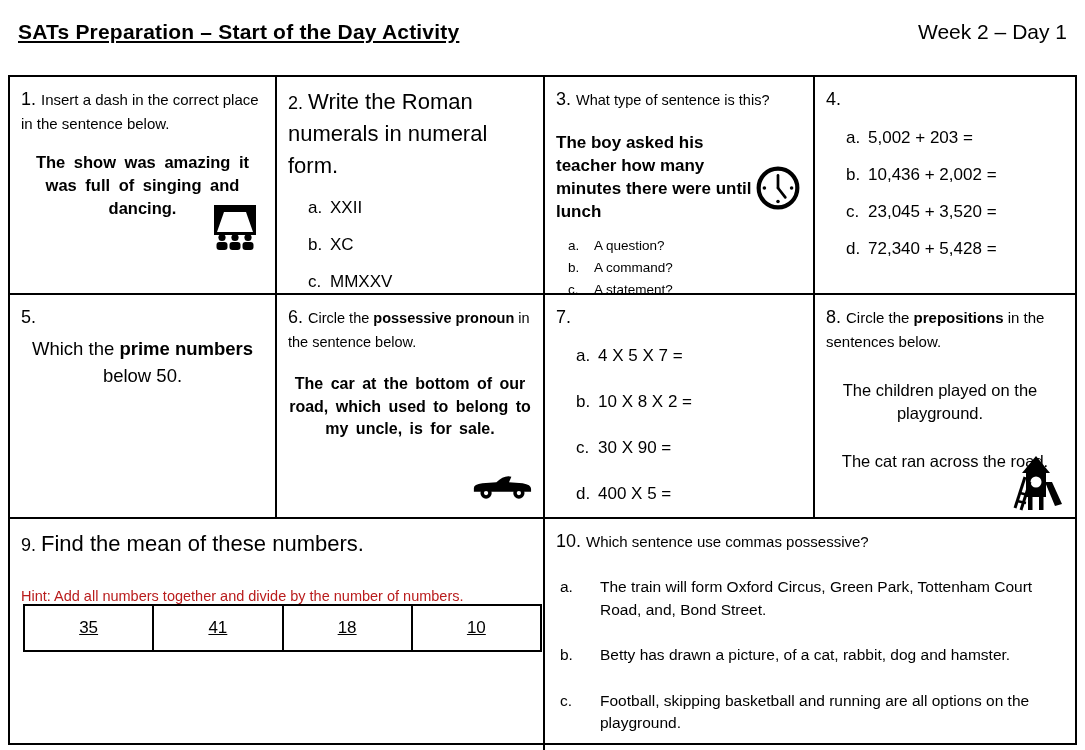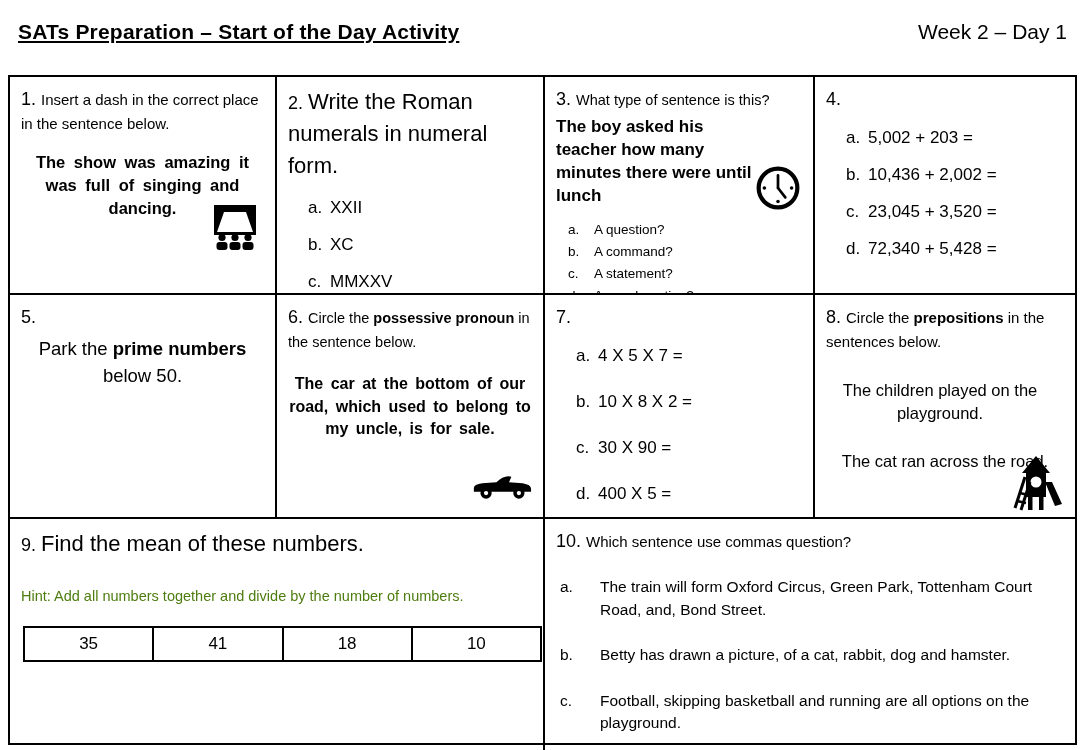--- a/index.html
+++ b/index.html
@@ -24,42 +24,42 @@
   .cw-big { width:535px; } .cw-big2 { flex:1; }
 
   .qnum { font-size:18px; margin-right:5px; }
   .instr { font-size:15px; }
   .instr-lg { font-size:22px; }
   .instr-sm { font-size:14.5px; }
   .qline { line-height:1.45; }
 
   .boldsent { font-weight:bold; text-align:center; }
   .q1-sent { margin-top:16px; font-size:16.5px; line-height:1.4; word-spacing:4px; padding:0 4px; }
-  .q3-sent { text-align:left; font-size:17px; line-height:1.35; margin-top:4px; padding-right:40px; }
+  .q3-sent { text-align:left; font-size:17px; line-height:1.35; margin-top:20px; padding-right:40px; }
   .q6-sent { margin-top:20px; font-size:16px; line-height:1.4; word-spacing:3px; }
   .q5-sent { text-align:center; font-size:18.5px; line-height:1.45; margin-top:6px; font-weight:normal; }
   .q8-sent { text-align:center; font-size:16.5px; line-height:1.35; margin-top:26px; font-weight:normal; }
   .q8-sent2 { margin-top:26px; padding-right:10px; }
 
   .opts { margin-top:16px; }
   .opt { display:flex; }
   .opt .lab { flex:0 0 42px; padding-left:20px; }
   .opt .txt { flex:1; }
   .opts-std { font-size:17px; }
   .opts-std .opt { margin-bottom:17px; }
   .opts-q7 .opt { margin-bottom:26px; }
   .opts-q3 { font-size:13.5px; margin-top:14px; }
   .opts-q3 .opt { margin-bottom:7px; }
   .opts-q3 .opt .lab { flex:0 0 38px; padding-left:12px; }
   .opts-q10 { font-size:15.5px; margin-top:22px; }
   .opts-q10 .opt { margin-bottom:23px; line-height:1.45; }
   .opts-q10 .opt .lab { flex:0 0 44px; padding-left:4px; }
 
-  .hint { color:#4d7c0f; font-size:14.5px; margin-top:28px; }
-  .meantable { display:flex; width:519px; height:36px; border:2px solid #000; margin-top:22px; margin-left:2px; }
+  .hint { color:#b91c1c; font-size:14.5px; margin-top:28px; }
+  .meantable { display:flex; width:519px; height:48px; border:2px solid #000; margin-left:2px;text-decoration:underline; }
   .ncell { flex:1; border-right:2px solid #000; display:flex; align-items:center; justify-content:center; font-size:17px; }
   .ncell:last-child { border-right:none; }
 
   .icon { position:absolute; line-height:0; }
   .icon-theater { right:14px; top:128px; }
   .icon-clock { right:12px; top:88px; }
   .icon-car { right:10px; bottom:16px; }
   .icon-playground { right:12px; bottom:6px; }
   svg { display:block; }
 </style>
@@ -171,21 +171,21 @@
               <span class="txt">72,340 + 5,428 =</span>
             </div>
         </div>
       </div>
     </div>
 
     <div class="wrow r2">
 
       <div class="cell cw1">
         <p class="qline"><span class="qnum">5.</span></p>
-        <p class="q5-sent"><span>Park the </span><b>prime numbers</b><span> below 50.</span></p>
+        <p class="q5-sent"><span>Which the </span><b>prime numbers</b><span> below 50.</span></p>
       </div>
 
       <div class="cell cw2">
         <p class="qline"><span class="qnum">6.</span><span class="instr-sm">Circle the </span><b class="instr-sm">possessive pronoun</b><span class="instr-sm"> in the sentence below.</span></p>
         <p class="boldsent q6-sent">The car at the bottom of our road, which used to belong to my uncle, is for sale.</p>
         <span class="icon icon-car">
           <svg width="62" height="30" viewBox="0 0 66 32">
             <path d="M3 22 L3 18 Q3 14 12 13 L27 12 Q35 4 43 6 L40.5 12 L55 13 Q64 14.5 64 19 L64 22 Z" fill="#000"></path>
             <circle cx="16" cy="23.5" r="6" fill="#000"></circle>
               <circle cx="16" cy="23.5" r="2.3" fill="#fff"></circle>
@@ -245,21 +245,21 @@
         <p class="hint">Hint: Add all numbers together and divide by the number of numbers.</p>
         <div class="meantable">
           <div class="ncell">35</div>
           <div class="ncell">41</div>
           <div class="ncell">18</div>
           <div class="ncell">10</div>
         </div>
       </div>
 
       <div class="cell cw-big2">
-        <p class="qline"><span class="qnum">10.</span><span class="instr">Which sentence use commas question?</span></p>
+        <p class="qline"><span class="qnum">10.</span><span class="instr">Which sentence use commas possessive?</span></p>
         <div class="opts opts-q10">
           <div class="opt">
               <span class="lab">a.</span>
               <span class="txt">The train will form Oxford Circus, Green Park, Tottenham Court Road, and, Bond Street.</span>
             </div>
           <div class="opt">
               <span class="lab">b.</span>
               <span class="txt">Betty has drawn a picture, of a cat, rabbit, dog and hamster.</span>
             </div>
           <div class="opt">

